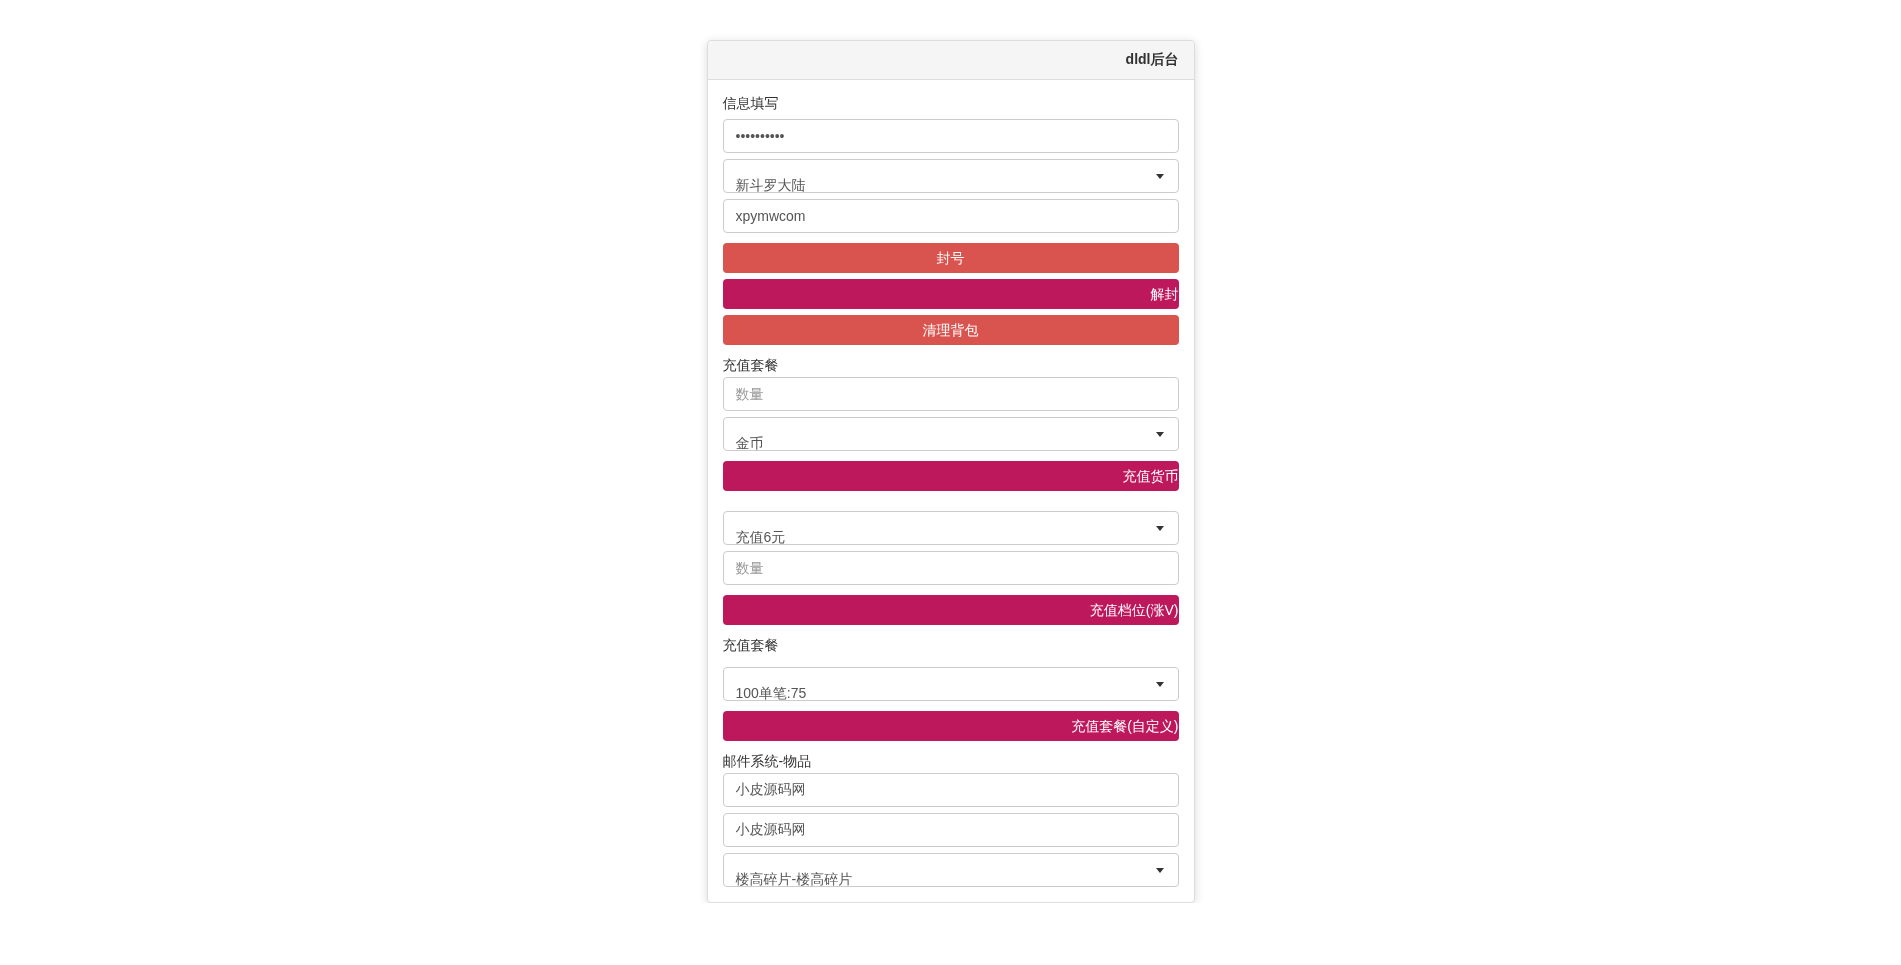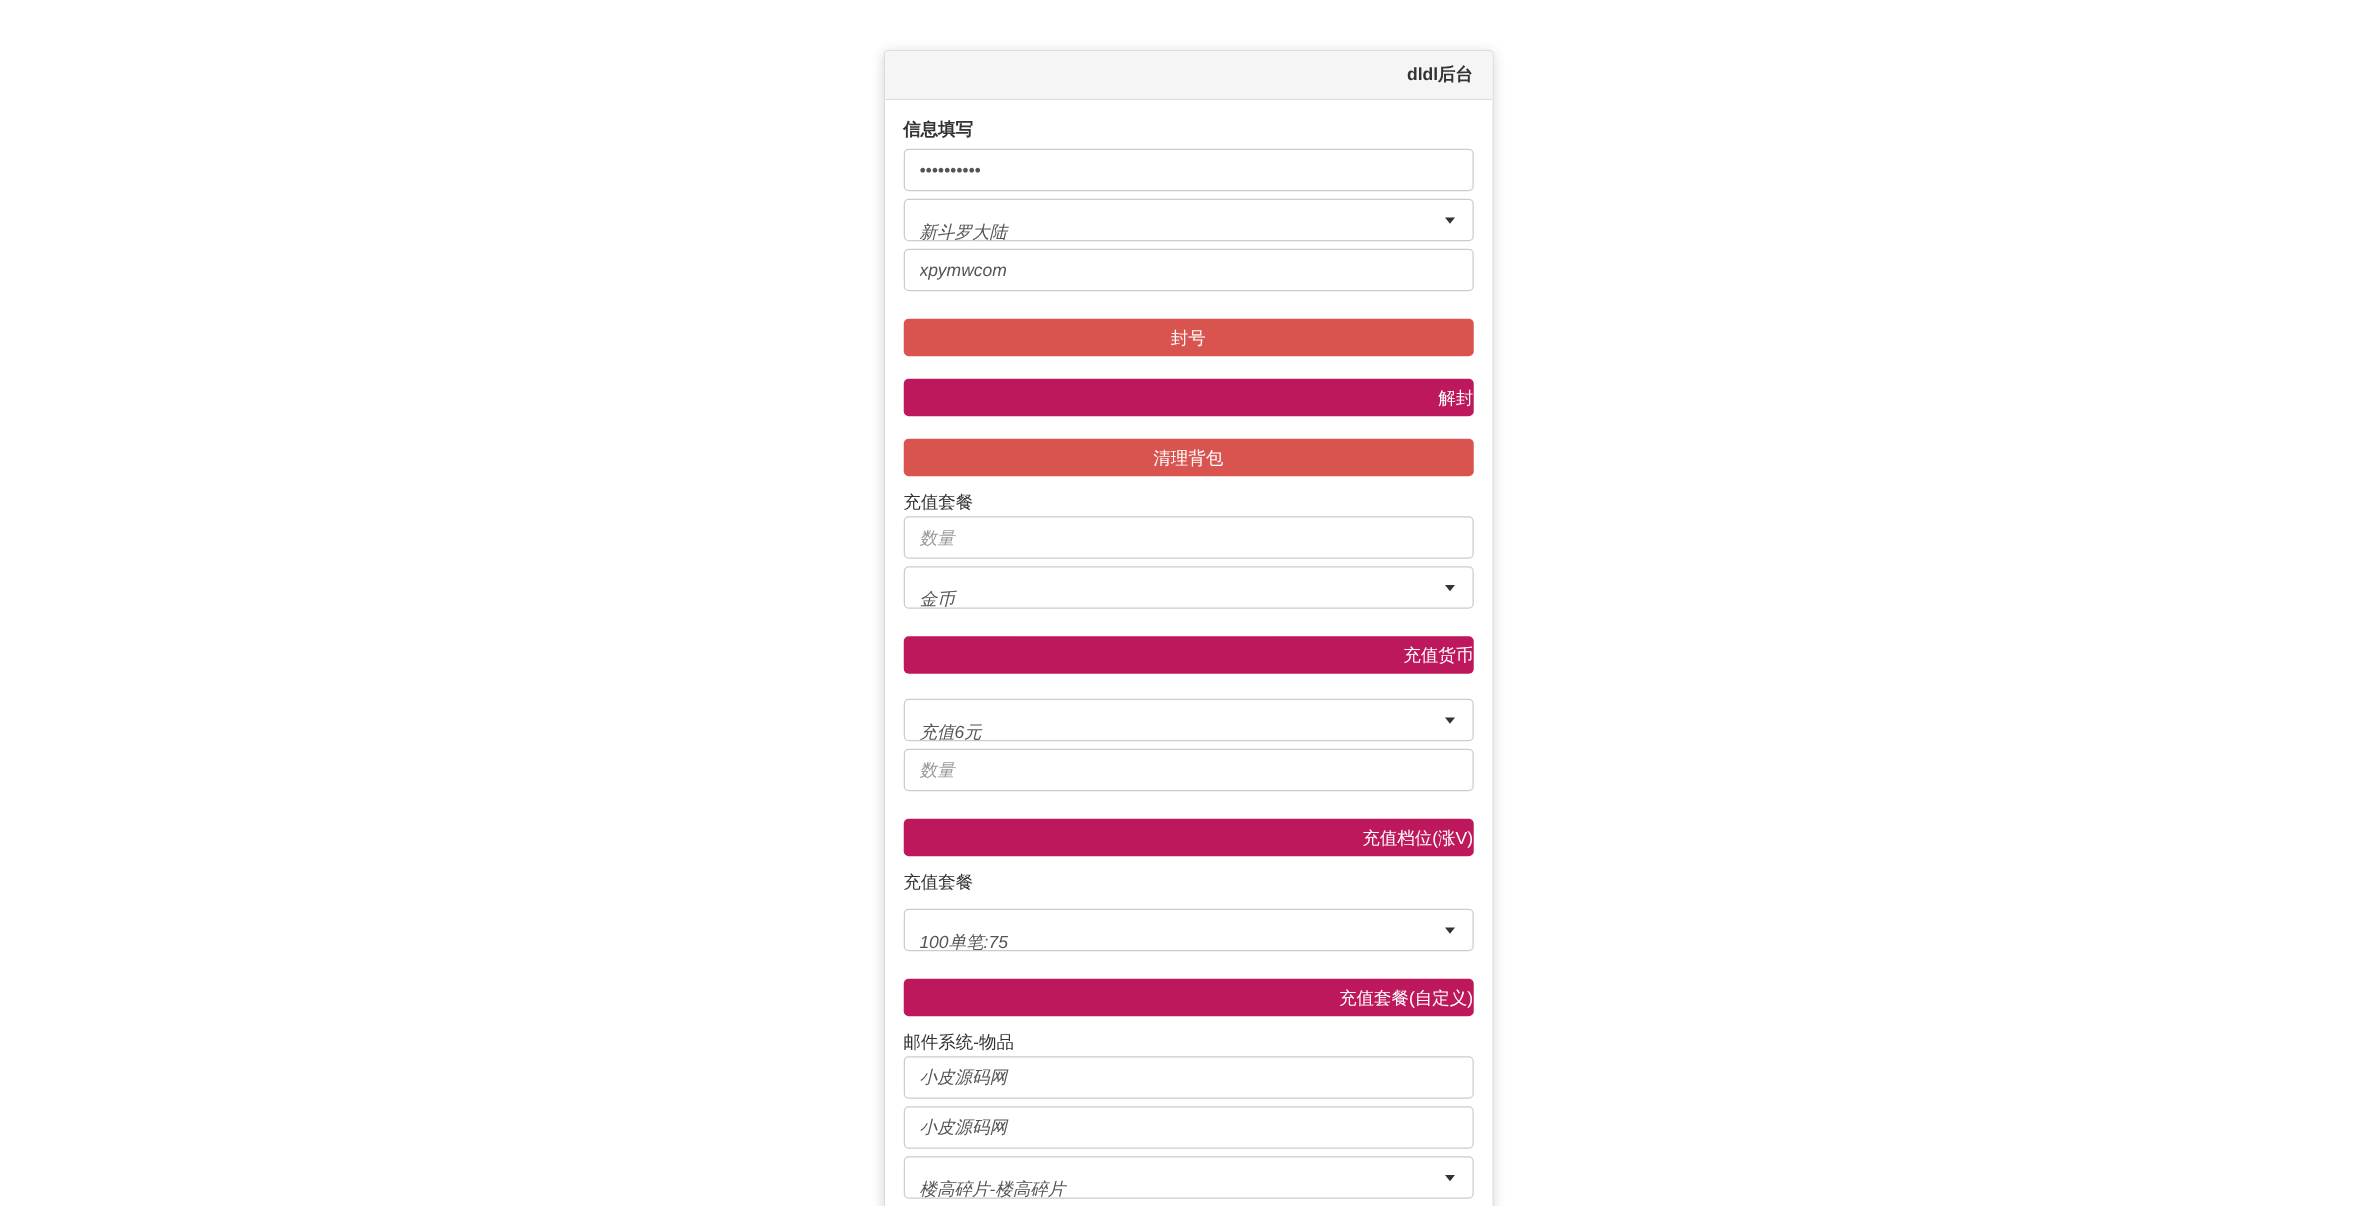--- a/index.html
+++ b/index.html
@@ -36,36 +36,34 @@
       padding: 15px;
     }
     .section-label {
       margin-top: 12px;
       margin-bottom: 2px;
       font-size: 14px;
       color: #333;
     }
     .section-label.first {
       margin-top: 0;
-      font-weight: bold;
     }
     .form-control, .dropdown-toggle {
       display: block;
       width: 100%;
       height: 26px;
       padding: 16px 12px;
       font-size: 14px;
       line-height: 1.42857;
       color: #555;
       background-color: #fff;
       border: 1px solid #ccc;
       border-radius: 4px;
       margin-top: 6px;
       outline: none;
-      font-style: italic;
     }
     .form-control::placeholder {
       color: #999;
     }
     .dropdown-toggle {
       text-align: left;
       position: relative;
       cursor: pointer;
       background: #fff;
     }
@@ -84,21 +82,21 @@
       display: block;
       width: 100%;
       height: 30px;
       line-height: 30px;
       text-align: center;
       color: #fff;
       border: none;
       border-radius: 4px;
       font-size: 14px;
       cursor: pointer;
-      margin-top: 18px;
+      margin-top: 6px;
     }
     .btn-danger {
       background-color: #d9534f;
     }
     .btn-primary {
       background-color: #be185d;
       text-align: right;
     }
     .spacer-sm {
       height: 4px;

